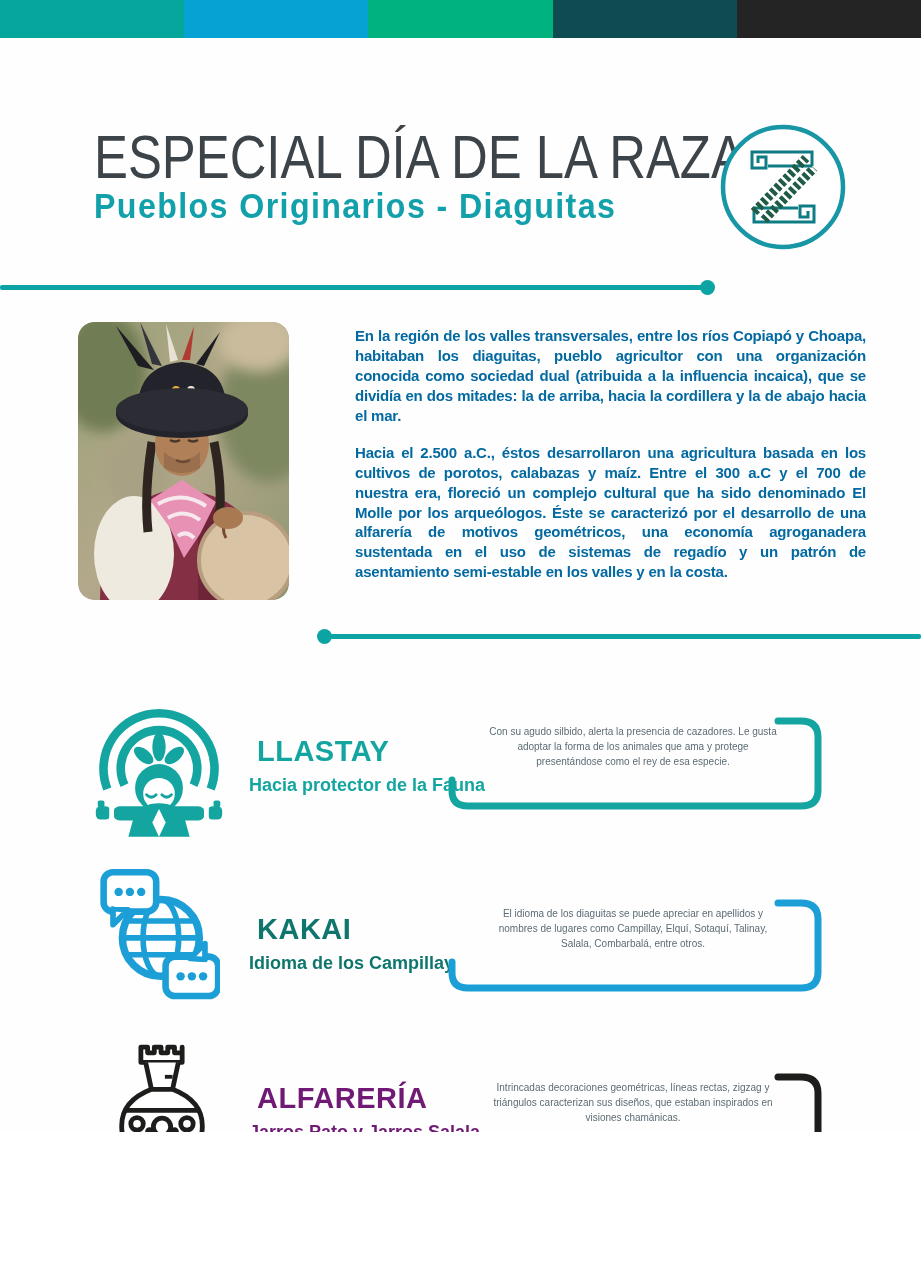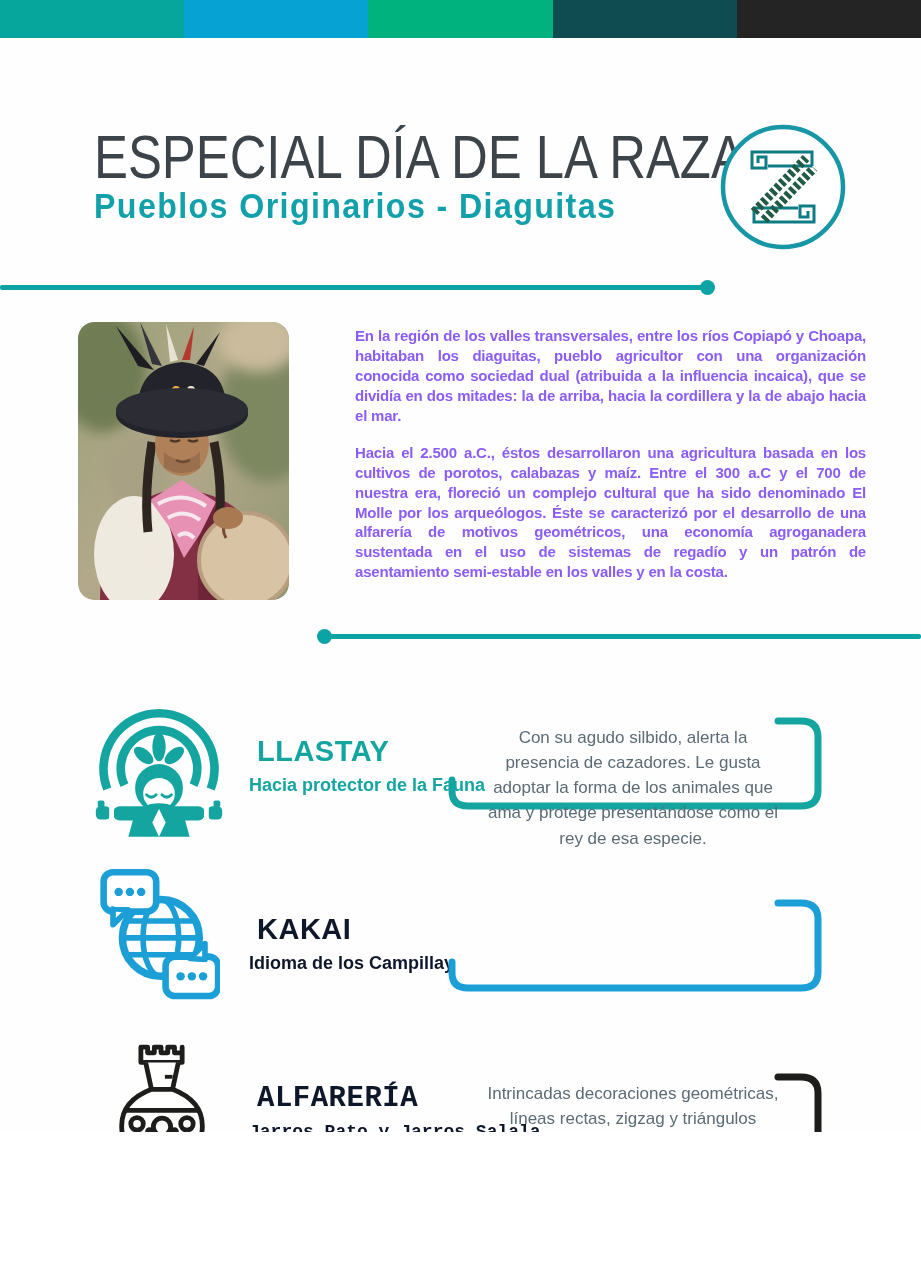--- a/index.html
+++ b/index.html
@@ -39,43 +39,43 @@
   .divider-2 .line{left:330px;width:591px;}
   .divider-2 .dot{left:317px;}
 
   
   .photo{
     position:absolute;left:78px;top:322px;width:211px;height:278px;
     border-radius:16px;overflow:hidden;
   }
   .paragraphs{position:absolute;left:355px;top:326px;width:511px;}
   .paragraphs p{
-    margin:0 0 17px 0;font-size:15px;font-weight:700;color:#8b5cf6;
+    margin:0 0 17px 0;font-size:15px;font-weight:700;color:#0369a1;
     line-height:1.33;text-align:justify;letter-spacing:-0.2px;
   }
 
   
   .feature{position:absolute;left:92px;width:740px;height:158px;}
   .f1{top:692px;} .f2{top:862px;} .f3{top:1032px;}
   .feature .icon{position:absolute;}
   .f1 .icon{left:0;top:0;width:134px;height:148px;}
   .f2 .icon{left:6px;top:4px;width:122px;height:140px;}
   .f3 .icon{left:22px;top:10px;width:96px;height:132px;}
   .feature-text{position:absolute;left:157px;}
   .f1 .feature-text{top:36px;} .f2 .feature-text{top:44px;} .f3 .feature-text{top:43px;}
   .feature-text h3{margin:8px;font-size:29px;font-weight:700;letter-spacing:0.5px;line-height:1.1;}
   .feature-text h4{margin:5px 0 0 0;font-size:18px;font-weight:700;line-height:1.1;}
-  .t-teal{color:#14A5A0;} .t-blue{color:#0f172a;} .t-dark{color:#0f172a;font-family:Liberation Mono, monospace;}
+  .t-teal{color:#14A5A0;} .t-blue{color:#0f766e;} .t-dark{color:#701a75;}
 
   .feature-box{position:absolute;left:353px;width:380px;height:96px;}
   .f1 .feature-box{top:24px;} .f2 .feature-box{top:36px;} .f3 .feature-box{top:40px;}
   .feature-box svg.bracket{position:absolute;left:0;top:0;}
   .feature-box p{
     position:absolute;left:38px;right:42px;top:9px;margin:0;
-    font-size:17px;line-height:1.48;color:#5C6B74;text-align:center;font-weight:400;
+    font-size:10px;line-height:1.48;color:#5C6B74;text-align:center;font-weight:400;
   }
 </style>
 </head>
 <body>
 
 <div class="page">
 
   <div class="color-bar top">
     <span class="c1"></span>
     <span class="c2"></span>
@@ -245,20 +245,21 @@
       </svg>
     </div>
     <div class="feature-text">
       <h3 class="t-blue">KAKAI</h3>
       <h4 class="t-blue">Idioma de los Campillay</h4>
     </div>
     <div class="feature-box">
       <svg class="bracket" viewBox="0 0 380 96" width="380" height="96">
         <path d="M333 5 H356 Q373 5 373 21 V74 Q373 90 356 90 H23 Q7 90 7 75 V64" fill="none" stroke="#1B9FD6" stroke-width="7" stroke-linecap="round"></path>
       </svg>
+      <p>El idioma de los diaguitas se puede apreciar en apellidos y nombres de lugares como Campillay, Elquí, Sotaquí, Talinay, Salala, Combarbalá, entre otros.</p>
     </div>
   </section>
 
   <section class="feature f3">
     <div class="icon">
       <svg viewBox="0 0 100 135" width="96" height="132" fill="none">
         <g stroke="#1D1D1B" stroke-width="5" stroke-linejoin="round">
           <path d="M28 20 V4 H35 V10 H42 V4 H49 V10 H56 V4 H63 V10 H71 V4 H71 V20 Z" fill="#ffffff"></path>
           <path d="M33 20 L39 48 L61 48 L67 20" fill="#ffffff"></path>
           <path d="M53 35 H61" stroke-width="4"></path>

